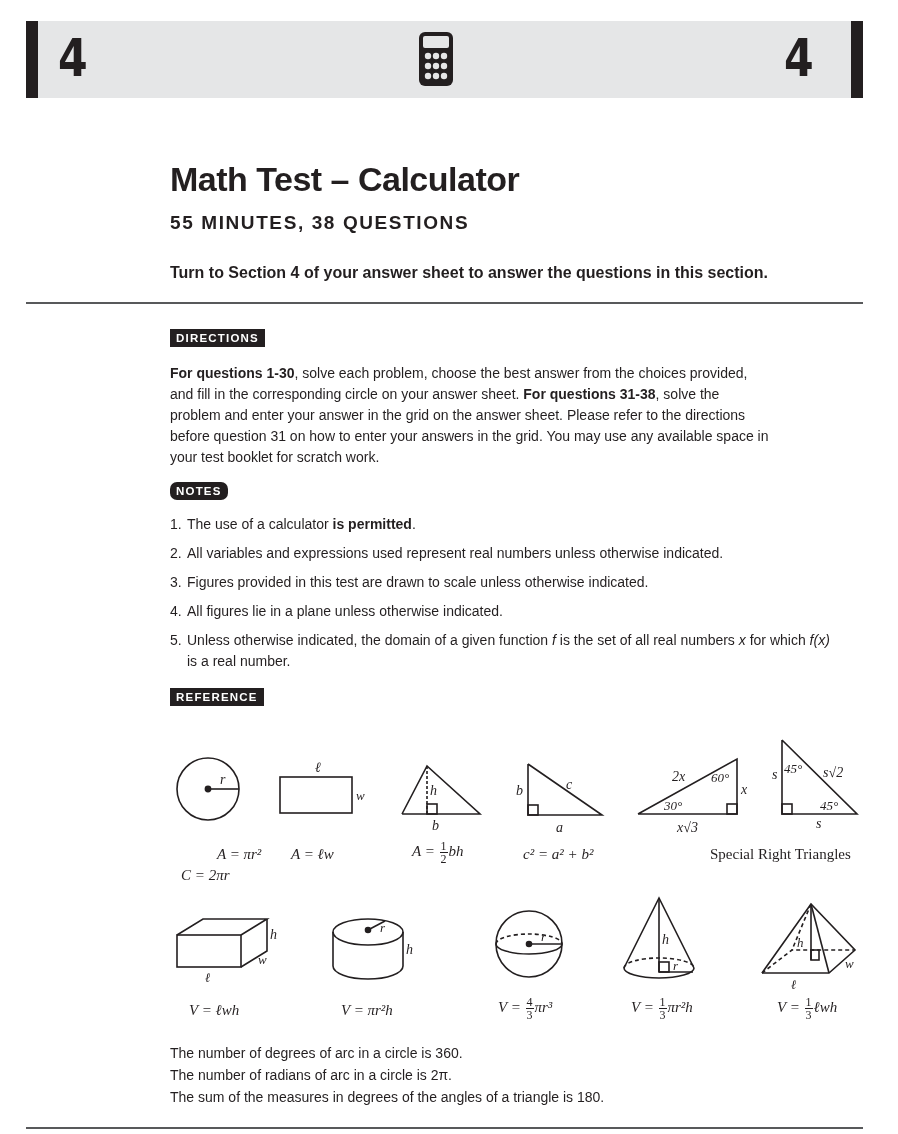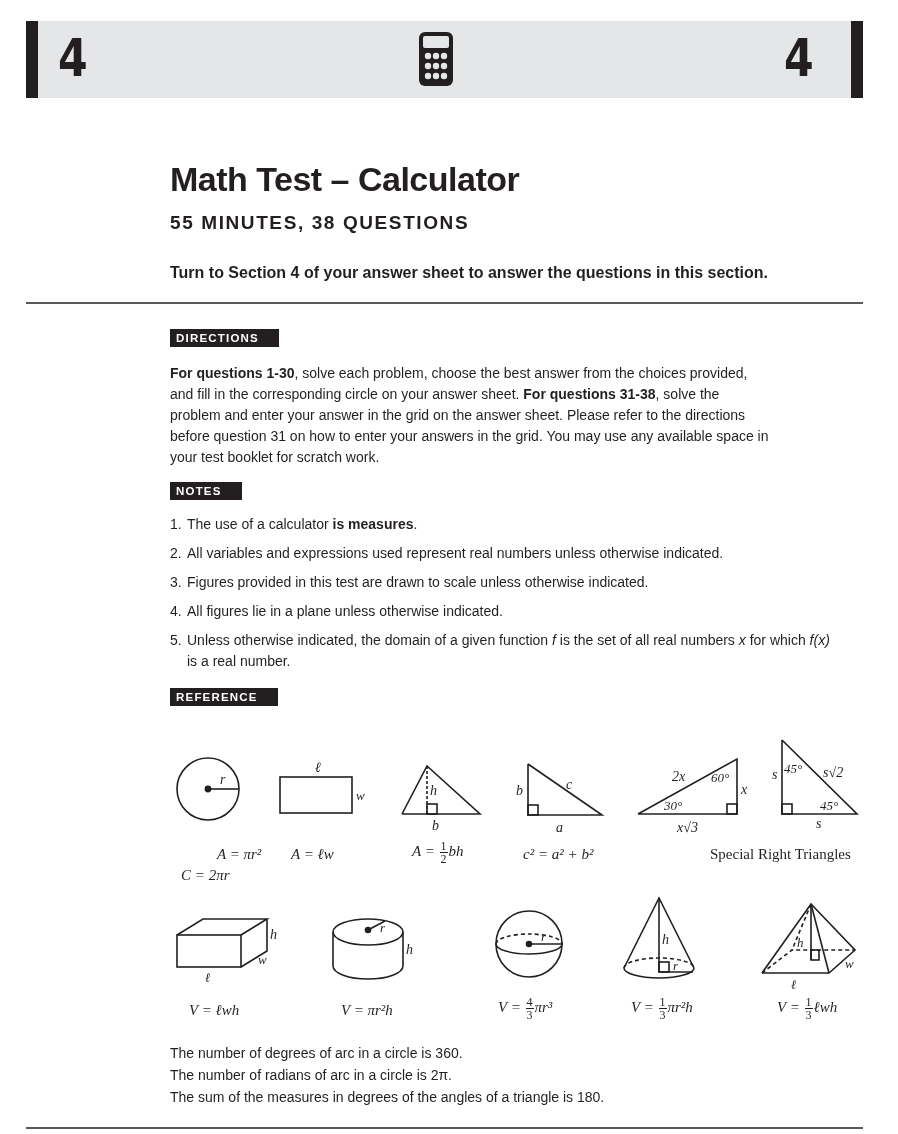--- a/index.html
+++ b/index.html
@@ -8,21 +8,21 @@
   .bar-l{position:absolute;left:26px;top:21px;width:12px;height:77px;background:#231f20;}
   .bar-r{position:absolute;left:851px;top:21px;width:12px;height:77px;background:#231f20;}
   .sec-num{position:absolute;top:22px;font-family:"DejaVu Sans",sans-serif;font-weight:bold;font-size:52px;line-height:72px;color:#231f20;transform:scaleX(0.82);}
   .sec-l{left:58px;transform-origin:left;}
   .sec-r{left:784px;transform-origin:left;}
   .calc{position:absolute;left:419px;top:32px;width:34px;height:54px;}
   .title{position:absolute;left:170px;top:160px;font-weight:bold;font-size:34px;letter-spacing:-0.5px;}
   .subtitle{position:absolute;left:170px;top:212px;font-weight:bold;font-size:19px;letter-spacing:1.6px;}
   .turnto{position:absolute;left:170px;top:264px;font-weight:bold;font-size:16px;}
   .rule{position:absolute;left:26px;width:837px;height:2px;background:#58595b;}
-  .label{position:absolute;left:170px;background:#231f20;color:#fff;font-weight:bold;font-size:11.5px;letter-spacing:1.2px;padding:2px 20px 2px 6px;line-height:14px;}
+  .label{position:absolute;left:170px;background:#231f20;color:#fff;font-weight:bold;font-size:11.5px;letter-spacing:1.2px;padding:2px 6px 2px 6px;line-height:14px;}
   .para{position:absolute;left:170px;width:600px;font-size:14px;line-height:21px;}
   .notes{position:absolute;left:170px;top:514px;width:660px;font-size:14px;}
   .note{position:relative;padding-left:17px;line-height:21px;margin-bottom:8px;}
   .note .num{position:absolute;left:0;top:0;}
   .figs{position:absolute;left:0;top:0;width:898px;height:1134px;}
   .formula{position:absolute;font-family:"Liberation Serif",serif;font-size:15px;font-style:italic;white-space:nowrap;}
   .facts{position:absolute;left:170px;top:1042px;font-size:14px;line-height:22px;}
   svg text{font-family:"Liberation Serif",serif;font-style:italic;fill:#231f20;}
   .frac{display:inline-block;vertical-align:middle;text-align:center;font-style:normal;font-size:12px;line-height:12px;margin:0 1px;}
   .frac span{display:block;}
@@ -53,23 +53,23 @@
 </svg>
 
 <div class="title">Math Test – Calculator</div>
 <div class="subtitle">55 MINUTES, 38 QUESTIONS</div>
 <div class="turnto">Turn to Section 4 of your answer sheet to answer the questions in this section.</div>
 <div class="rule" style="top:302px;"></div>
 
 <div class="label" style="top:329px;">DIRECTIONS</div>
 <div class="para" style="top:363px;"><b>For questions 1-30</b><span>, solve each problem, choose the best answer from the choices provided, and fill in the corresponding circle on your answer sheet. </span><b>For questions 31-38</b><span>, solve the problem and enter your answer in the grid on the answer sheet. Please refer to the directions before question 31 on how to enter your answers in the grid. You may use any available space in your test booklet for scratch work.</span></div>
 
-<div class="label" style="top:482px;">NOTES</div>
+<div class="label" style="top:482px;border-radius:7px;">NOTES</div>
 <div class="notes">
-  <div class="note"><span class="num">1.</span><span>The use of a calculator </span><b>is measures</b><span>.</span></div>
+  <div class="note"><span class="num">1.</span><span>The use of a calculator </span><b>is permitted</b><span>.</span></div>
   <div class="note"><span class="num">2.</span><span>All variables and expressions used represent real numbers unless otherwise indicated.</span></div>
   <div class="note"><span class="num">3.</span><span>Figures provided in this test are drawn to scale unless otherwise indicated.</span></div>
   <div class="note"><span class="num">4.</span><span>All figures lie in a plane unless otherwise indicated.</span></div>
   <div class="note"><span class="num">5.</span><span>Unless otherwise indicated, the domain of a given function </span><i>f</i><span> is the set of all real numbers </span><i>x</i><span> for which </span><i>f(x)</i><span> is a real number.</span></div>
 </div>
 
 <div class="label" style="top:688px;">REFERENCE</div>
 
 <svg class="figs" viewBox="0 0 898 1134" stroke="#231f20" fill="none" stroke-width="1.6">
 

